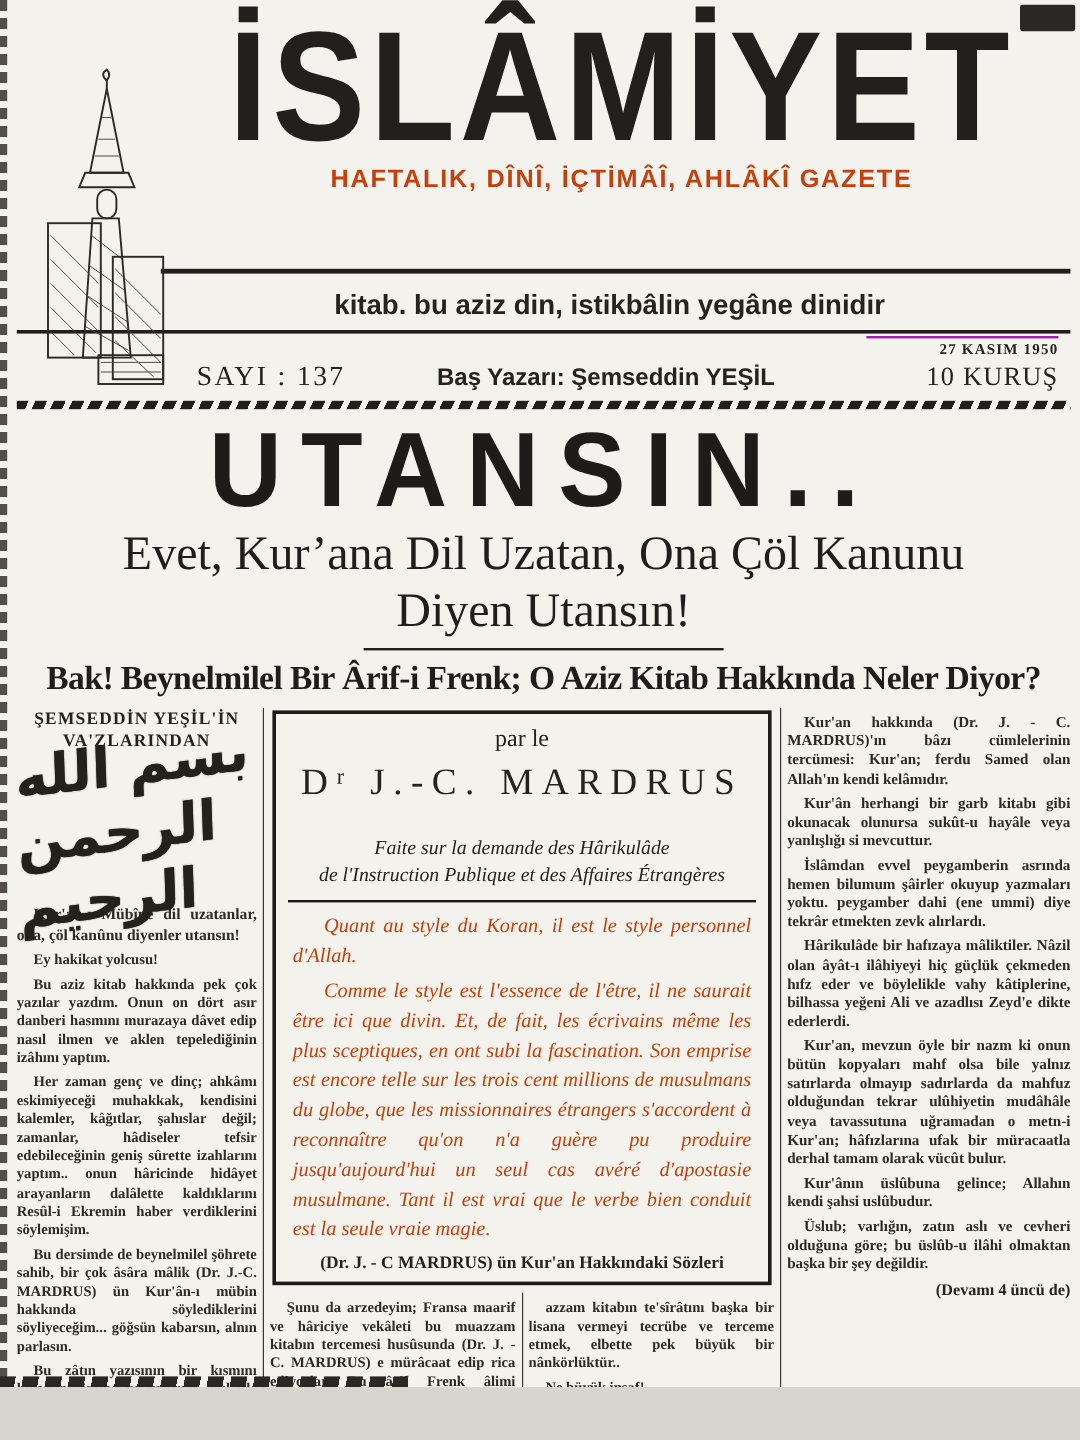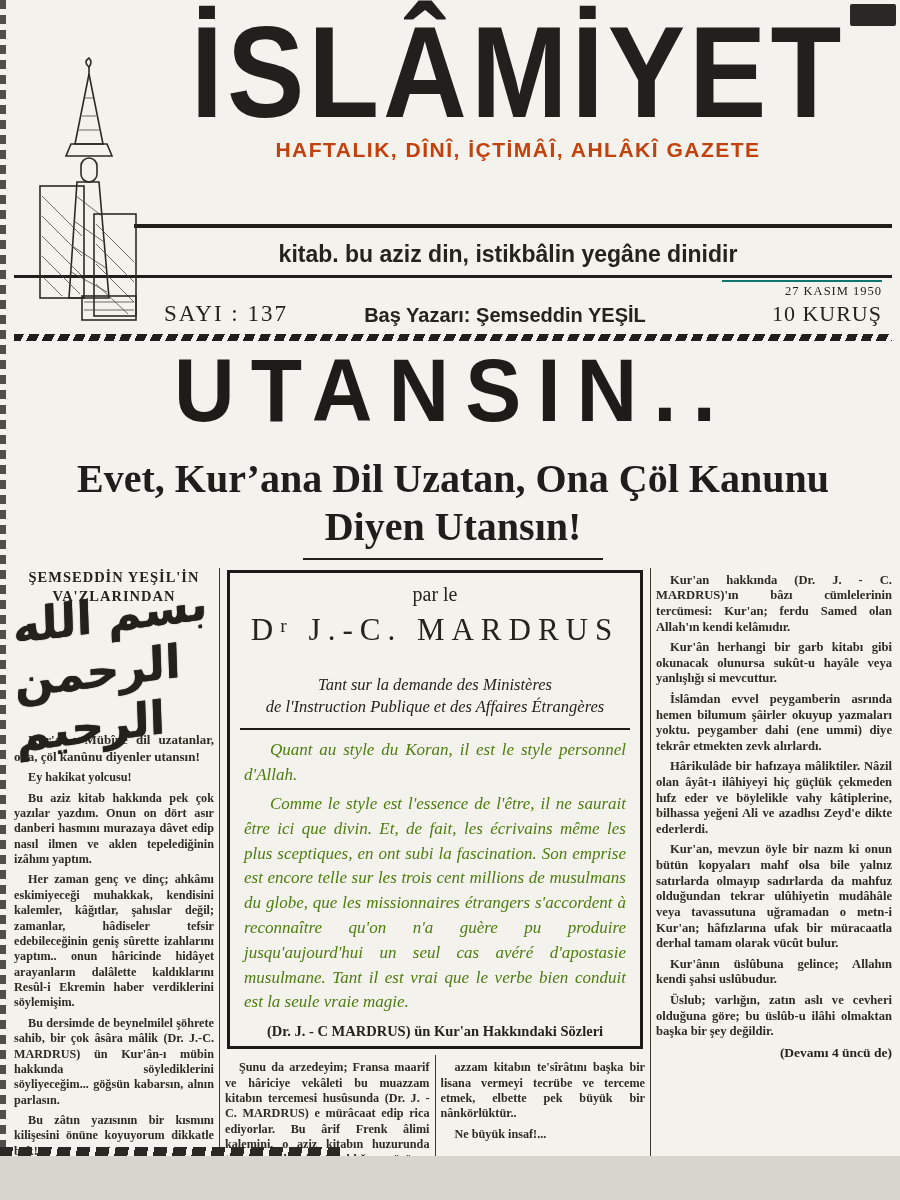--- a/index.html
+++ b/index.html
@@ -31,31 +31,31 @@
   .rule{background:#211f1b;border:none;}
   .rule-thick{height:4px;margin:6px 0 0 120px;}
   .rule-mid{height:3px;margin:4px 0 0 0;}
   .slogan{text-align:center;padding-left:110px;margin-top:10px;
     font-family:"Liberation Sans","DejaVu Sans",sans-serif;font-weight:bold;font-size:23px;line-height:1.45;}
   .info-row{display:flex;align-items:flex-end;padding:2px 10px 4px 150px;}
   .issue{font-size:23px;letter-spacing:2px;}
   .editor{flex:1;text-align:center;font-family:"Liberation Sans","DejaVu Sans",sans-serif;
     font-weight:bold;font-size:20px;}
   .price-block{text-align:right;min-width:160px;}
-  .date{font-size:12.5px;font-weight:normal;letter-spacing:1px;border-top:2px solid #0f766e;padding-top:2px;}
+  .date{font-size:12.5px;font-weight:bold;letter-spacing:1px;border-top:2px solid #a21caf;padding-top:2px;}
   .price{font-size:22px;letter-spacing:1px;margin-top:2px;}
   .zigzag{height:7px;margin-top:3px;
     background:repeating-linear-gradient(115deg,#211f1b 0 9px,rgba(0,0,0,0) 9px 14px);}
   
   .headline{
     text-align:center;font-family:"Liberation Sans","DejaVu Sans",sans-serif;
     font-weight:bold;font-size:84px;letter-spacing:16px;line-height:1.0;
     margin-top:8px;transform:scaleY(1.05);color:#1d1c18;
   }
-  .subhead{text-align:center;font-weight:bold;font-size:40px;line-height:1.18;margin-top:22px;color:#201e1a;}
+  .subhead{text-align:center;font-weight:normal;font-size:40px;line-height:1.18;margin-top:4px;color:#201e1a;}
   .short-rule{width:300px;height:2px;background:#211f1b;margin:8px auto 0 auto;}
   .section-header{
     margin:8px 0 0 0;text-align:center;font-size:28px;font-weight:bold;
     white-space:nowrap;letter-spacing:-0.5px;color:#201e1a;
   }
   
   .columns{display:flex;margin-top:8px;height:610px;}
   .vdiv{width:1px;background:#3a3630;margin:0 5px;}
   .col-left{width:200px;flex:none;overflow:hidden;}
   .col-mid{flex:1;overflow:hidden;}
@@ -72,21 +72,21 @@
   .body-par.first-bold{font-size:13px;}
   .col-right .body-par{font-size:12.6px;line-height:1.24;}
   .continuation{text-align:right;font-weight:bold;font-size:13.5px;margin-top:4px;}
   
   .quote-box{border:3px solid #1d1b17;padding:8px 14px 6px 14px;margin:2px 2px 6px 2px;}
   .parle{text-align:center;font-size:20px;margin-top:2px;}
   .byline-name{text-align:center;font-size:31px;font-weight:normal;letter-spacing:7px;margin-top:6px;white-space:nowrap;}
   .mandate{text-align:center;font-style:italic;font-size:16.5px;line-height:1.35;margin-top:26px;}
   .inner-rule{height:2px;background:#1d1b17;margin:10px -4px 8px -4px;}
   .fr-par{font-style:italic;font-size:17px;line-height:1.46;text-align:justify;
-    text-indent:26px;margin:4px 0;color:#4d7c0f;}
+    text-indent:26px;margin:4px 0;color:#c2410c;}
   .box-caption{text-align:center;font-weight:bold;font-size:14.5px;margin-top:8px;white-space:nowrap;}
   .sub-cols{display:flex;overflow:hidden;}
   .sub-col{flex:1;overflow:hidden;}
   svg .sk{stroke:#2d2a25;fill:none;stroke-width:1.6;}
   svg .ht{stroke:#4a463f;stroke-width:.8;}
 </style>
 </head>
 <body>
 
 <div class="page">
@@ -138,20 +138,21 @@
 
   <div class="zigzag"></div>
 
   <div class="headline">UTANSIN..</div>
   <div class="subhead">
     <span>Evet, Kur’ana Dil Uzatan, Ona Çöl Kanunu</span><br>
     <span>Diyen Utansın!</span>
   </div>
   <div class="short-rule"></div>
 
+  <h2 class="section-header">Bak! Beynelmilel Bir Ârif-i Frenk; O Aziz Kitab Hakkında Neler Diyor?</h2>
 
   <div class="columns">
 
     <aside class="col-left">
       <div class="kicker">
         <div>ŞEMSEDDİN YEŞİL'İN</div>
         <div>VA'ZLARINDAN</div>
       </div>
       <div class="calligraphy">بسم الله الرحمن الرحيم</div>
       <p class="body-par first-bold">Kur'an-ı Mübîne dil uzatanlar, ona, çöl kanûnu diyenler utansın!</p>
@@ -163,21 +164,21 @@
 
     </aside>
 
     <div class="vdiv"></div>
 
     <section class="col-mid">
       <div class="quote-box">
         <div class="parle">par le</div>
         <div class="byline-name">Dʳ J.-C. MARDRUS</div>
         <div class="mandate">
-          <div>Tant sur la demande des Ministères</div>
+          <div>Faite sur la demande des Hârikulâde</div>
           <div>de l'Instruction Publique et des Affaires Étrangères</div>
         </div>
         <div class="inner-rule"></div>
         <p class="fr-par">Quant au style du Koran, il est le style personnel d'Allah.</p>
         <p class="fr-par">Comme le style est l'essence de l'être, il ne saurait être ici que divin. Et, de fait, les écrivains même les plus sceptiques, en ont subi la fascination. Son emprise est encore telle sur les trois cent millions de musulmans du globe, que les missionnaires étrangers s'accordent à reconnaître qu'on n'a guère pu produire jusqu'aujourd'hui un seul cas avéré d'apostasie musulmane. Tant il est vrai que le verbe bien conduit est la seule vraie magie.</p>
         <div class="box-caption">(Dr. J. - C MARDRUS) ün  Kur'an Hakkındaki Sözleri</div>
       </div>
       <div class="sub-cols">
         <div class="sub-col">
           <p class="body-par">Şunu da arzedeyim; Fransa maarif ve hâriciye vekâleti bu muazzam kitabın tercemesi husûsunda (Dr. J. - C. MARDRUS) e mürâcaat edip rica ediyorlar. Bu ârif Frenk âlimi kalemini, o aziz kitabın huzurunda tuttuğu vakit âciz kaldığını görünce işin daha inceliklerine geçerek: Hiç işidilmemiş olan bu mu</p>

